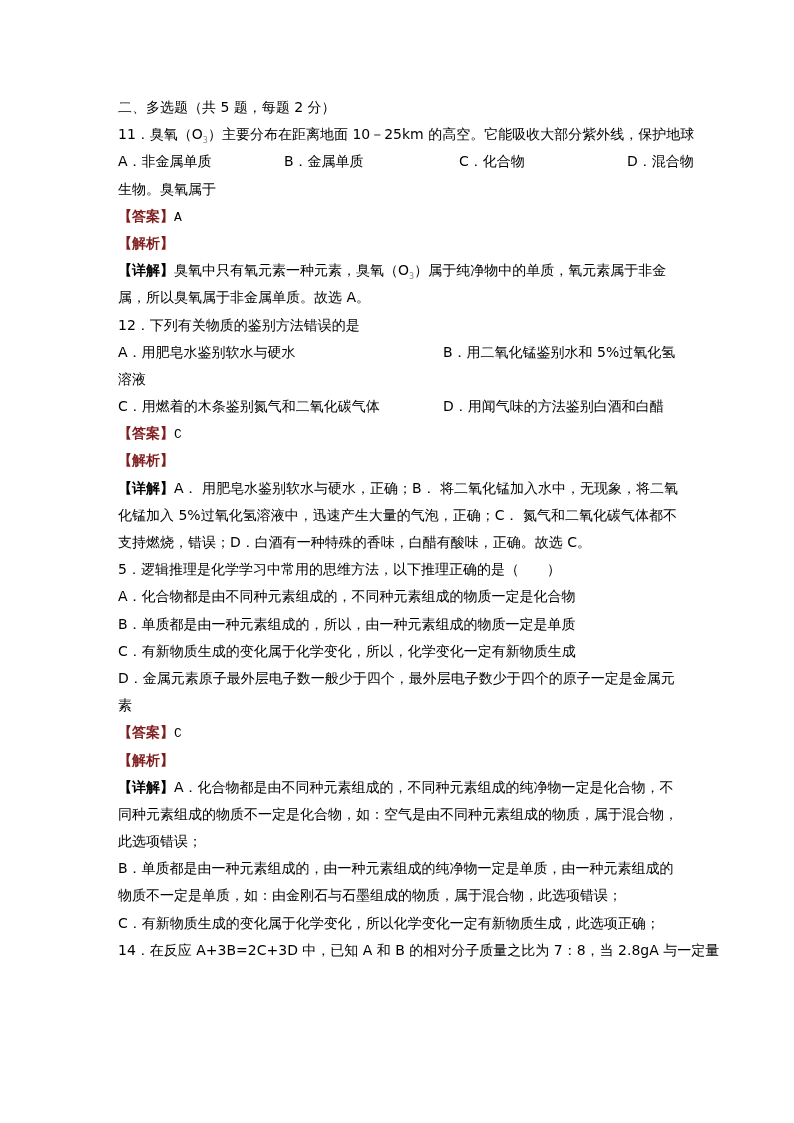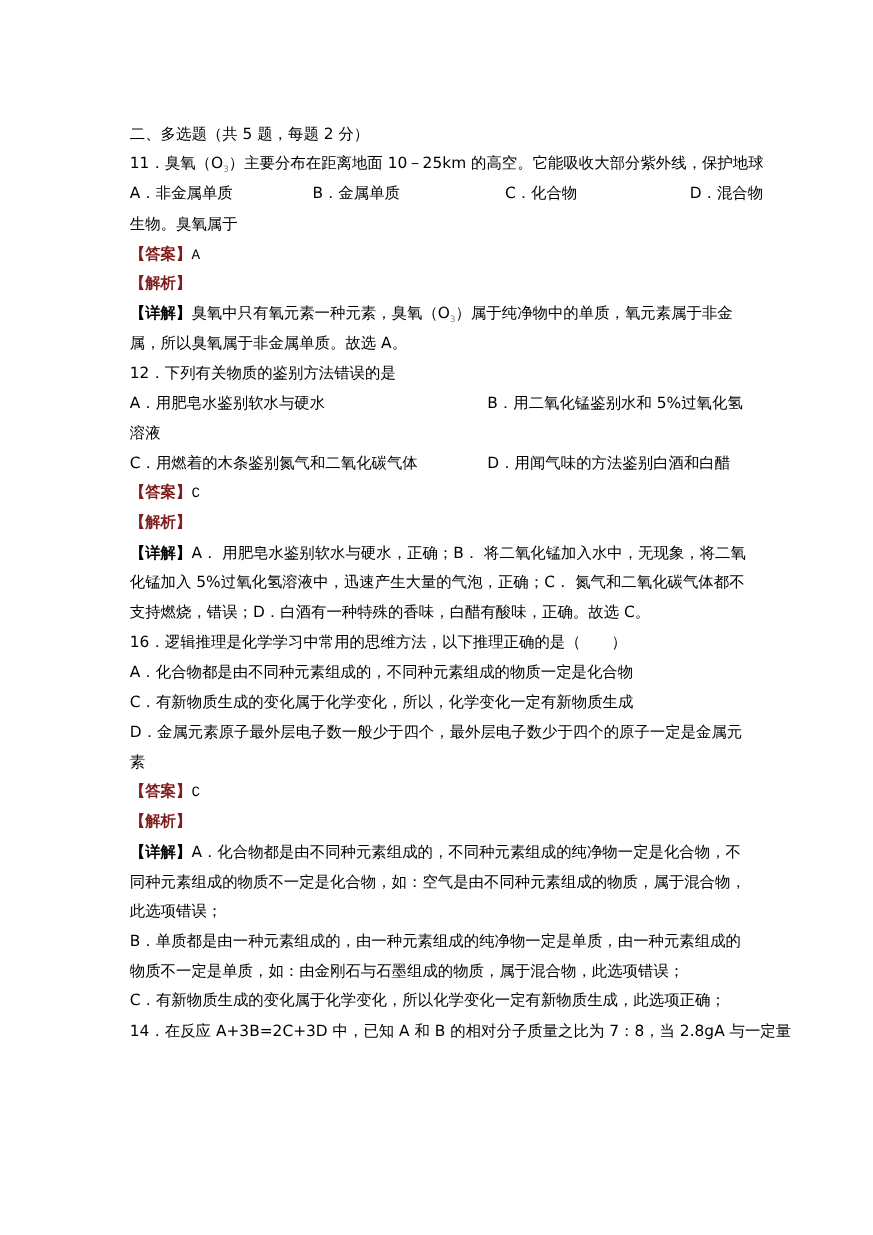--- a/index.html
+++ b/index.html
@@ -1,18 +1,18 @@
 <!DOCTYPE html>
 <html><head>
   <meta charset="utf-8">
   <style>
     html, body { margin: 0; padding: 0; background: #ffffff; }
     body { width: 794px; height: 1123px; position: relative; overflow: hidden;
            font-family: "DejaVu Sans", "Liberation Sans", sans-serif; color: #000; }
-    .page { position: absolute; left: 118px; top: 109px; width: 582px; }
+    .page { position: absolute; left: 118px; top: 94px; width: 582px; }
     .line { height: 27.2px; line-height: 27.2px; font-size: 14px; white-space: nowrap; position: relative; }
     .opts4 { display: flex; }
     .opts4 span.opt { display: inline-block; }
     .opt-a4 { width: 166px; } .opt-b4 { width: 175px; } .opt-c4 { width: 168px; }
     .opts2 .opt { display: inline-block; width: 325px; }
     .label { color: #7f1d1d; font-weight: bold; }
     .label.bold { color: #000; font-weight: bold; text-align: center; }
     .ans { font-family: "Liberation Mono", "DejaVu Sans Mono", monospace; font-size: 13px; }
     sub { font-size: 8px; color: #888; }
   </style>
@@ -43,22 +43,23 @@
   <div class="line">溶液</div>
   <div class="line opts2">
     <span class="opt">C．用燃着的木条鉴别氮气和二氧化碳气体</span><span>D．用闻气味的方法鉴别白酒和白醋</span>
   </div>
   <div class="line"><span class="label">【答案】</span><span class="ans">C</span></div>
   <div class="line"><span class="label">【解析】</span></div>
   <div class="line"><span class="label bold">【详解】</span><span>A．  用肥皂水鉴别软水与硬水，正确；B．  将二氧化锰加入水中，无现象，将二氧</span></div>
   <div class="line">化锰加入 5%过氧化氢溶液中，迅速产生大量的气泡，正确；C．    氮气和二氧化碳气体都不</div>
   <div class="line">支持燃烧，错误；D．白酒有一种特殊的香味，白醋有酸味，正确。故选 C。</div>
 
-  <div class="line">16．逻辑推理是化学学习中常用的思维方法，以下推理正确的是（　　）</div>
+  <div class="line">5．逻辑推理是化学学习中常用的思维方法，以下推理正确的是（　　）</div>
   <div class="line">A．化合物都是由不同种元素组成的，不同种元素组成的物质一定是化合物</div>
+  <div class="line">B．单质都是由一种元素组成的，所以，由一种元素组成的物质一定是单质</div>
   <div class="line">C．有新物质生成的变化属于化学变化，所以，化学变化一定有新物质生成</div>
   <div class="line">D．金属元素原子最外层电子数一般少于四个，最外层电子数少于四个的原子一定是金属元</div>
   <div class="line">素</div>
   <div class="line"><span class="label">【答案】</span><span class="ans">C</span></div>
   <div class="line"><span class="label">【解析】</span></div>
   <div class="line"><span class="label bold">【详解】</span><span>A．化合物都是由不同种元素组成的，不同种元素组成的纯净物一定是化合物，不</span></div>
   <div class="line">同种元素组成的物质不一定是化合物，如：空气是由不同种元素组成的物质，属于混合物，</div>
   <div class="line">此选项错误；</div>
   <div class="line">B．单质都是由一种元素组成的，由一种元素组成的纯净物一定是单质，由一种元素组成的</div>
   <div class="line">物质不一定是单质，如：由金刚石与石墨组成的物质，属于混合物，此选项错误；</div>

